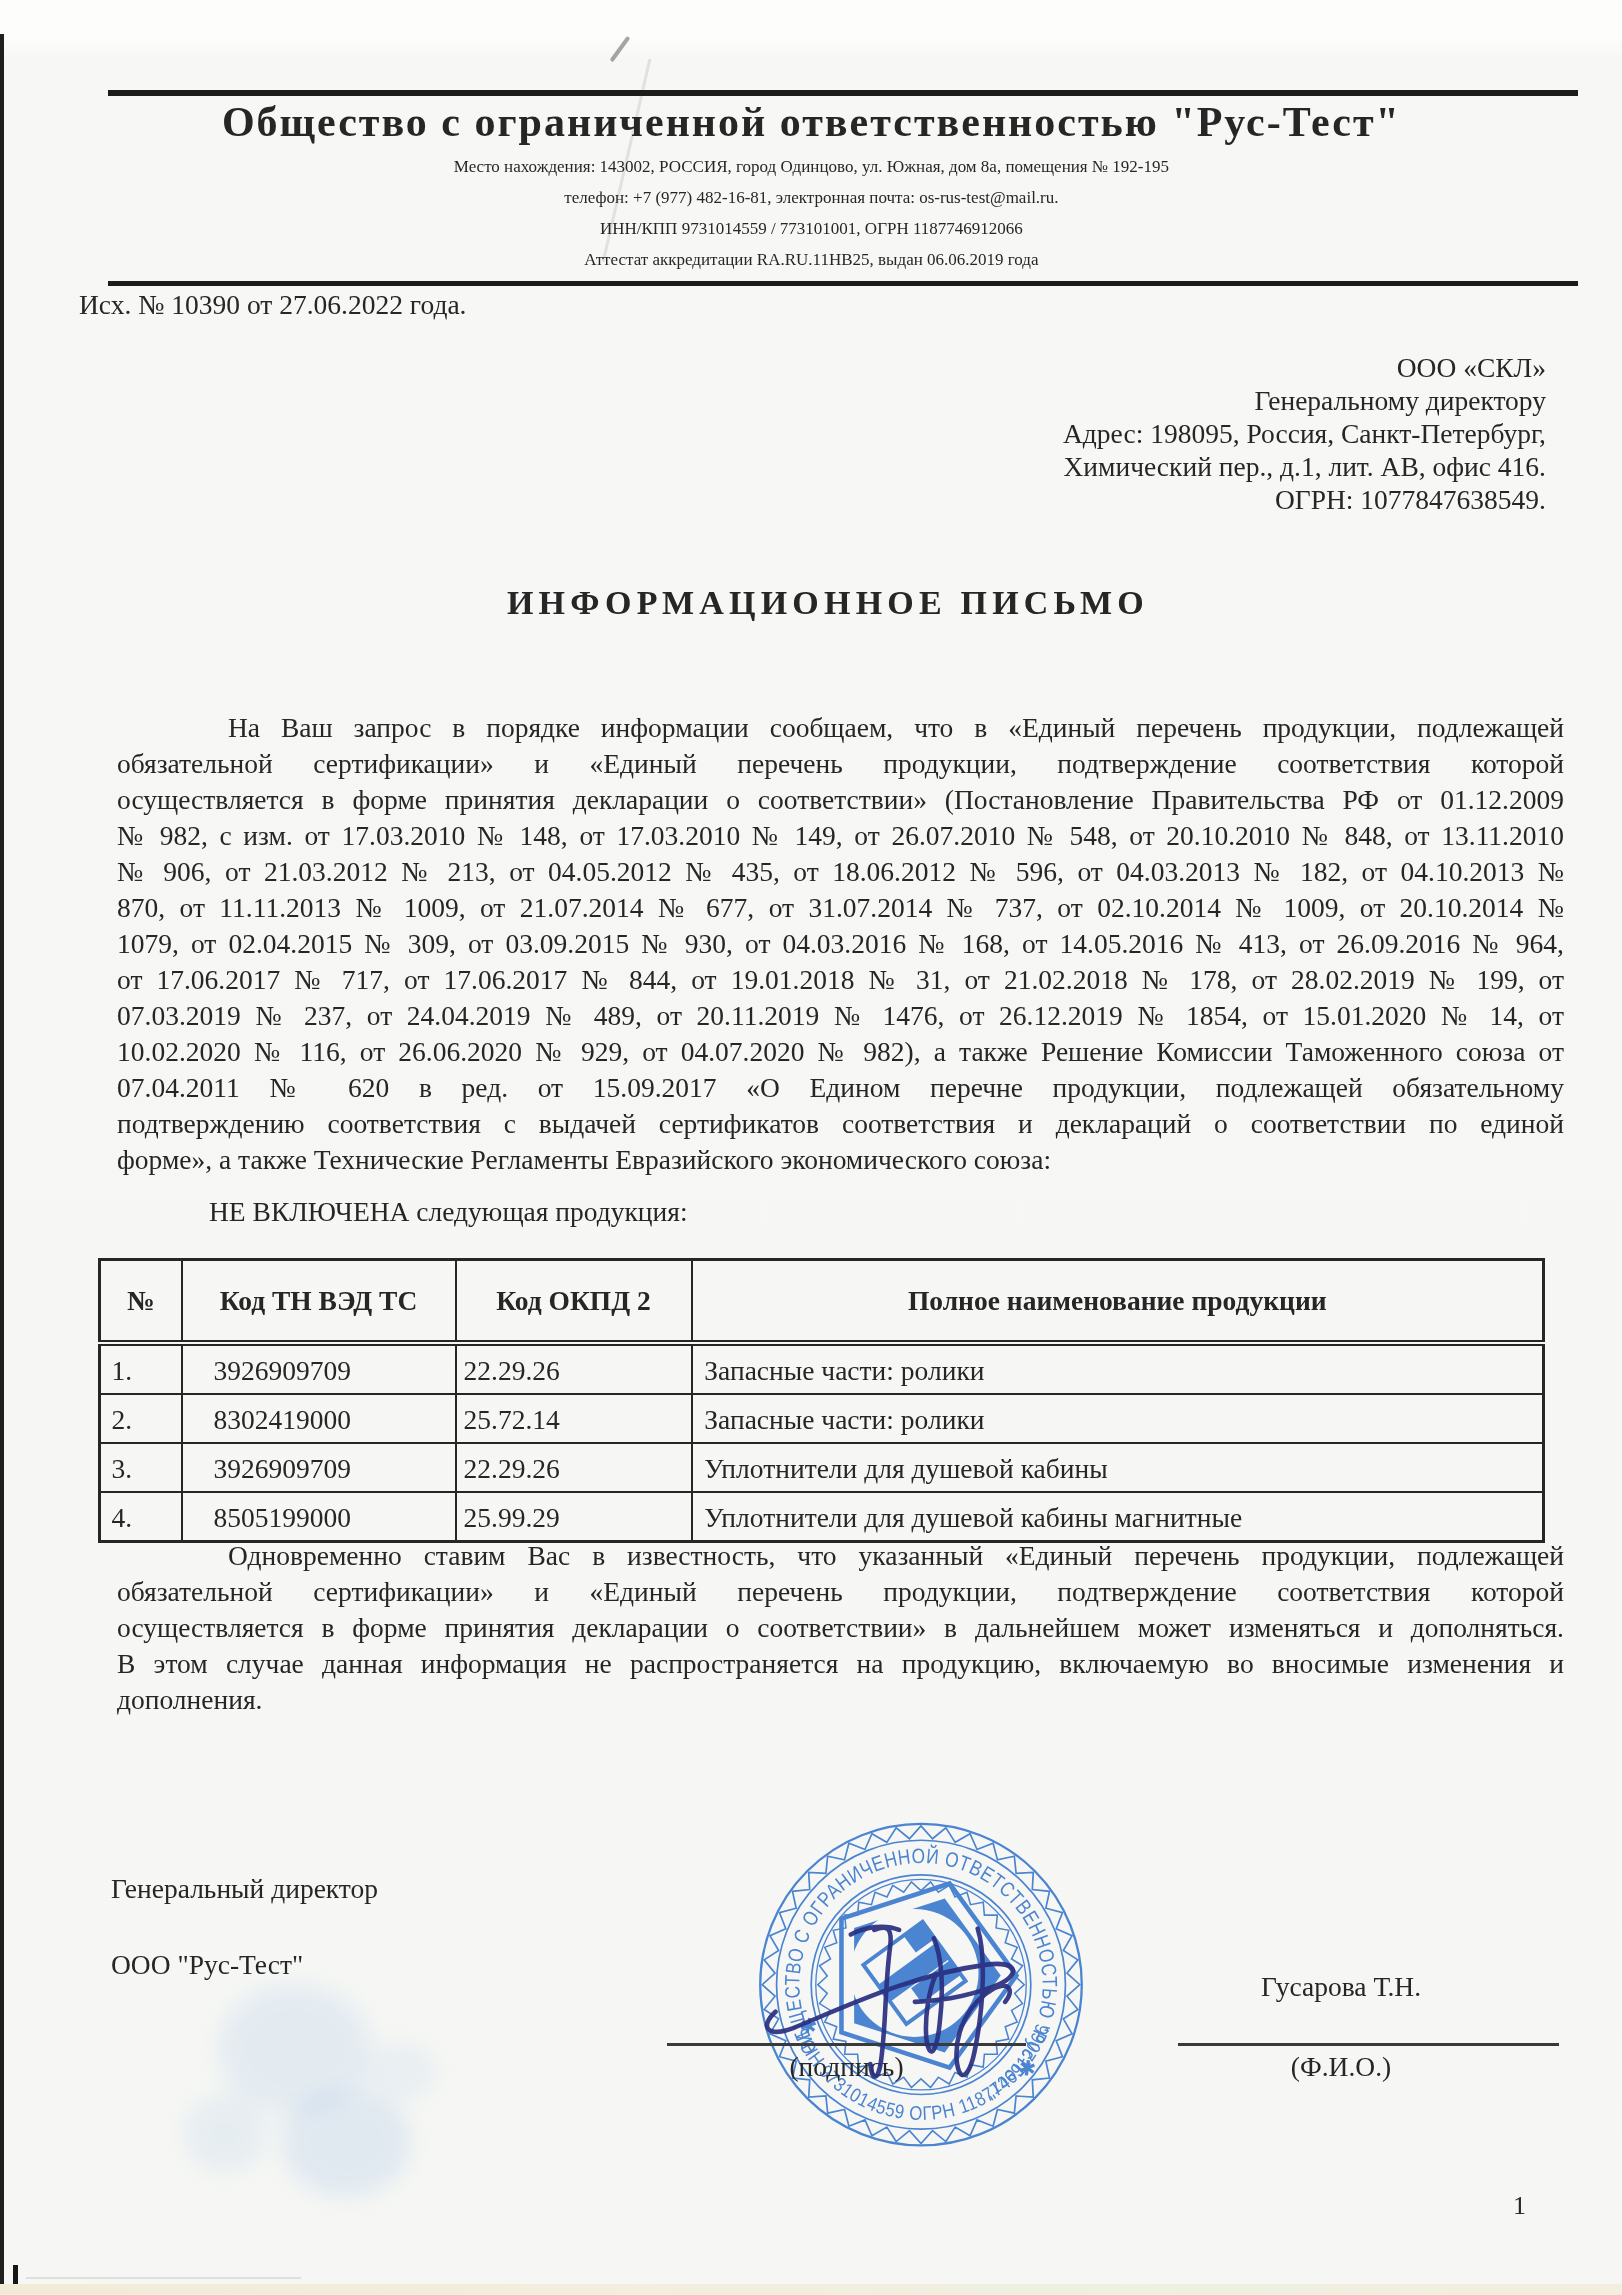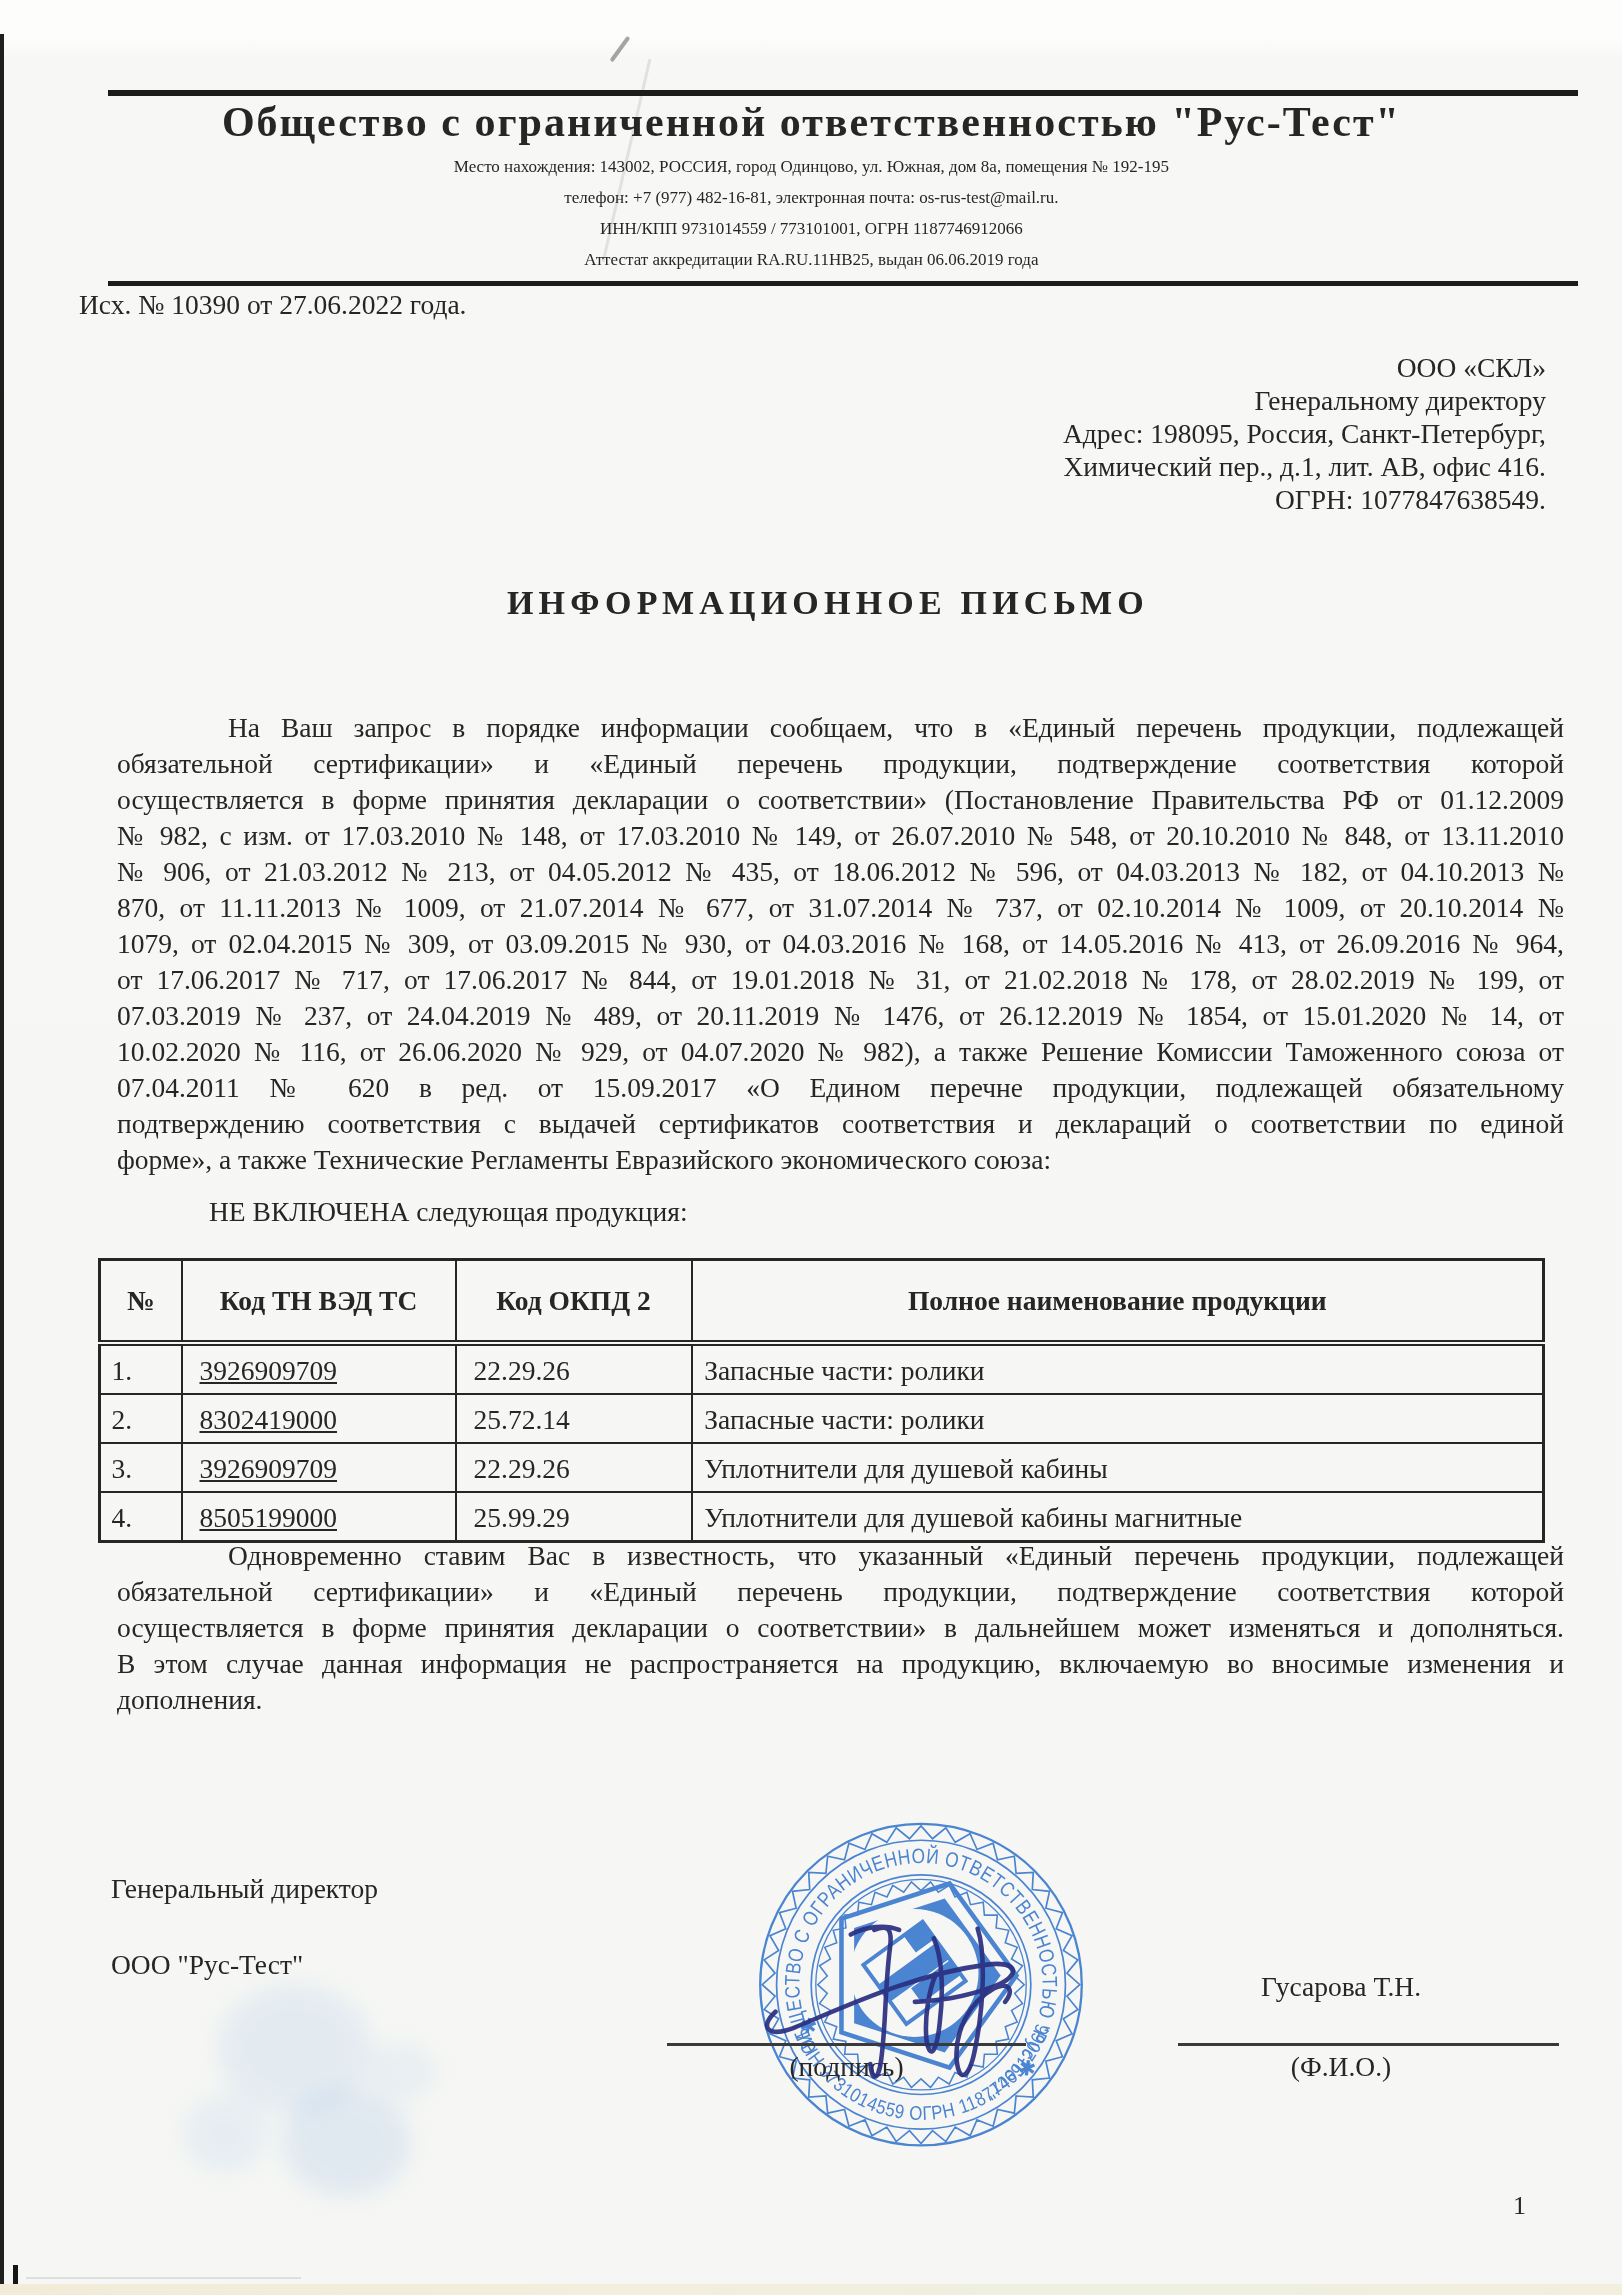--- a/index.html
+++ b/index.html
@@ -34,21 +34,21 @@
   .pline{height:36px;line-height:36px;white-space:nowrap;text-align:justify;text-align-last:justify;margin-left:19px;}
   .pline.first{padding-left:111px;}
   .pline.last{text-align-last:left;white-space:normal;}
   #not-included{left:209px;top:1196px;font-size:27.5px;}
   
   #products-table{left:98px;top:1258px;width:1447px;border-collapse:collapse;font-size:27.5px;}
   #products-table,#products-table th,#products-table td{border:2.6px solid #262626;}
   #products-table{border-width:3.9px;}
   #products-table th{height:77px;font-weight:bold;text-align:center;vertical-align:middle;border-bottom:6.5px double #262626;}
   #products-table td{height:42px;vertical-align:middle;padding-top:3.9px;}
-  td.c0{padding-left:10.5px;} td.c1{padding-left:17px;text-decoration:underline;} td.c2{padding-left:17px;} td.c3{padding-left:11.8px;}
+  td.c0{padding-left:10.5px;} td.c1{padding-left:31px;} td.c2{padding-left:7px;} td.c3{padding-left:11.8px;}
   
   #signer-pos{left:111px;top:1873px;font-size:27.5px;}
   #signer-co{left:111px;top:1949px;font-size:27.5px;}
   .sigline{top:2043px;height:2.6px;background:#3a3a3a;}
   #sig-line-left{left:667px;width:359px;}
   #sig-line-right{left:1178px;width:381px;}
   #sig-caption{left:667px;top:2051px;width:359px;text-align:center;font-size:27.5px;}
   #signer-name{left:1158px;top:1971px;width:366px;text-align:center;font-size:27.5px;}
   #name-caption{left:1158px;top:2051px;width:366px;text-align:center;font-size:27.5px;}
   #page-number{left:1513px;top:2191px;font-size:26px;}

